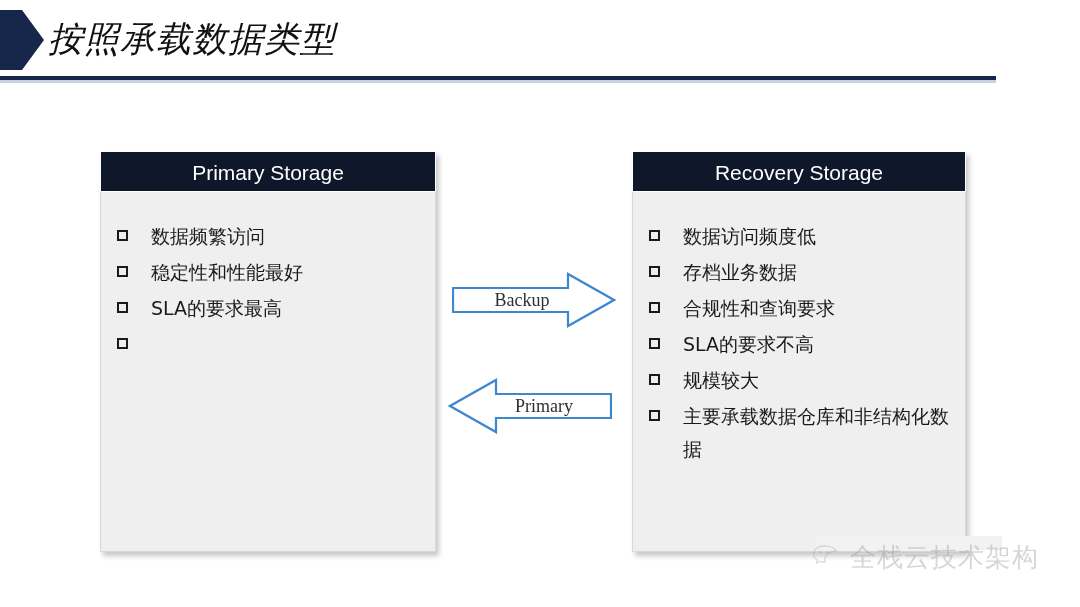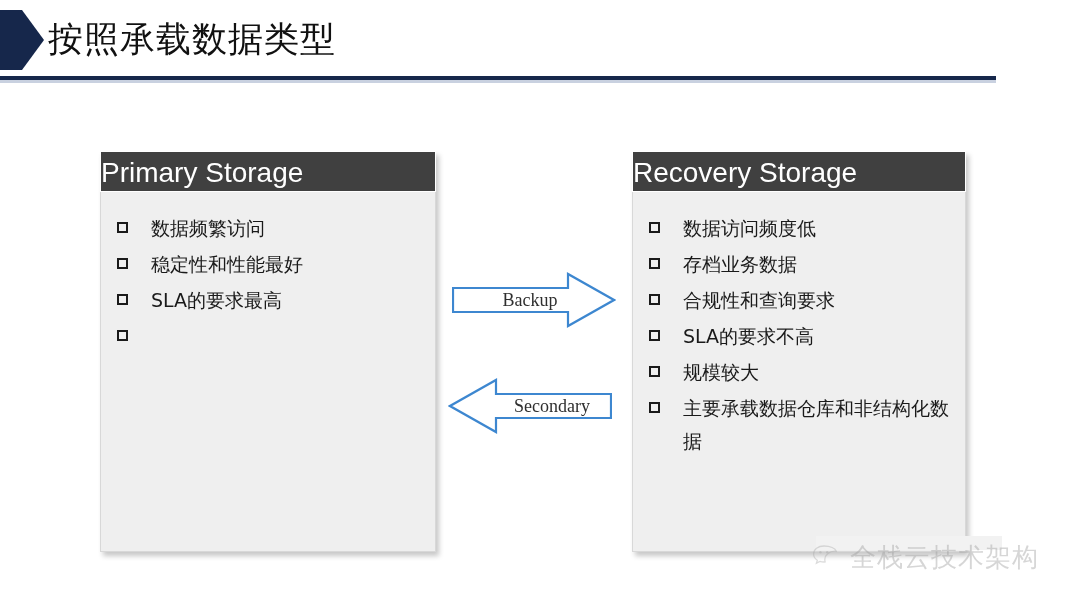--- a/index.html
+++ b/index.html
@@ -28,20 +28,21 @@
     position: absolute;
     left: 48px;
     top: 15px;
     font-size: 35px;
     line-height: 48px;
     color: #111111;
     letter-spacing: 1px;
     white-space: nowrap;
     font-family: "DejaVu Sans", "Liberation Sans", sans-serif;
     font-weight: 400;
+    font-style: italic;
   }
   #title-rule {
     position: absolute;
     left: 0;
     top: 76px;
     width: 996px;
     height: 4px;
     background: #16274b;
   }
   #title-rule-shadow {
@@ -52,36 +53,36 @@
     height: 3px;
     background: #c9d1e0;
   }
 
   
   .card {
     position: absolute;
     box-shadow: 3px 4px 5px rgba(0,0,0,0.22);
   }
   .card-header {
-    background: #404040;
+    background: #0f172a;
     color: #ffffff;
-    font-size: 28px;
-    text-align: left;
+    font-size: 21px;
+    text-align: center;
     line-height: 41px;
     height: 41px;
     border: 1px solid #ffffff;
     box-sizing: border-box;
     font-family: "Liberation Sans", sans-serif;
   }
   .card-body {
     background: #efefef;
     border: 1px solid #d8d8d8;
     border-top: none;
     box-sizing: border-box;
-    padding: 20px 10px 10px 8px;
+    padding: 28px 10px 10px 8px;
   }
   #card-primary  { left: 100px; top: 151px; width: 336px; }
   #card-primary  .card-body { height: 360px; }
   #card-secondary{ left: 632px; top: 151px; width: 334px; }
   #card-secondary .card-body { height: 360px; }
 
   .bullet-list {
     margin: 0;
     padding: 0;
     list-style: none;
@@ -113,21 +114,20 @@
   .arrow-label {
     position: absolute;
     width: 100%;
     text-align: center;
     top: 50%;
     transform: translateY(-50%);
     font-family: "Liberation Serif", "DejaVu Serif", serif;
     font-size: 18px;
     color: #2f2f2f;
     pointer-events: none;
-    padding-left: 8px;
   }
   #arrow-backup .arrow-label   { left: -12px; }
   #arrow-recovery .arrow-label { left: 14px; }
 
   
   #watermark {
     position: absolute;
     left: 812px;
     top: 540px;
     display: flex;
@@ -227,21 +227,21 @@
   <svg width="164" height="56" viewBox="0 0 164 56">
     <polygon points="1,16 116,16 116,2 162,28 116,54 116,40 1,40" fill="#ffffff" stroke="#3d87d0" stroke-width="2.2"></polygon>
   </svg>
   <div class="arrow-label">Backup</div>
 </div>
 
 <div class="arrow-wrap" id="arrow-recovery">
   <svg width="164" height="56" viewBox="0 0 164 56">
     <polygon points="163,16 48,16 48,2 2,28 48,54 48,40 163,40" fill="#ffffff" stroke="#3d87d0" stroke-width="2.2"></polygon>
   </svg>
-  <div class="arrow-label">Secondary</div>
+  <div class="arrow-label">Primary</div>
 </div>
 
 <div id="watermark-strip"></div>
 <div id="watermark">
   <svg width="34" height="30" viewBox="0 0 34 30">
     <path d="M12 3C6 3 1.6 6.6 1.6 11c0 2.5 1.4 4.7 3.7 6.2L4.4 20.2l3.5-1.8c1.3.4 2.7.6 4.1.6.4 0 .8 0 1.2-.1-.3-.8-.4-1.6-.4-2.4 0-4.6 4.5-8.3 10-8.3.5 0 1 0 1.5.1C23.4 5.3 18.2 3 12 3z" fill="none" stroke="#a8a8a8" stroke-width="1.3"></path>
     <circle cx="8.4" cy="9.3" r="1.2" fill="#a8a8a8"></circle>
     <circle cx="15.2" cy="9.3" r="1.2" fill="#a8a8a8"></circle>
   </svg>
   <div id="watermark-text">全栈云技术架构</div>

